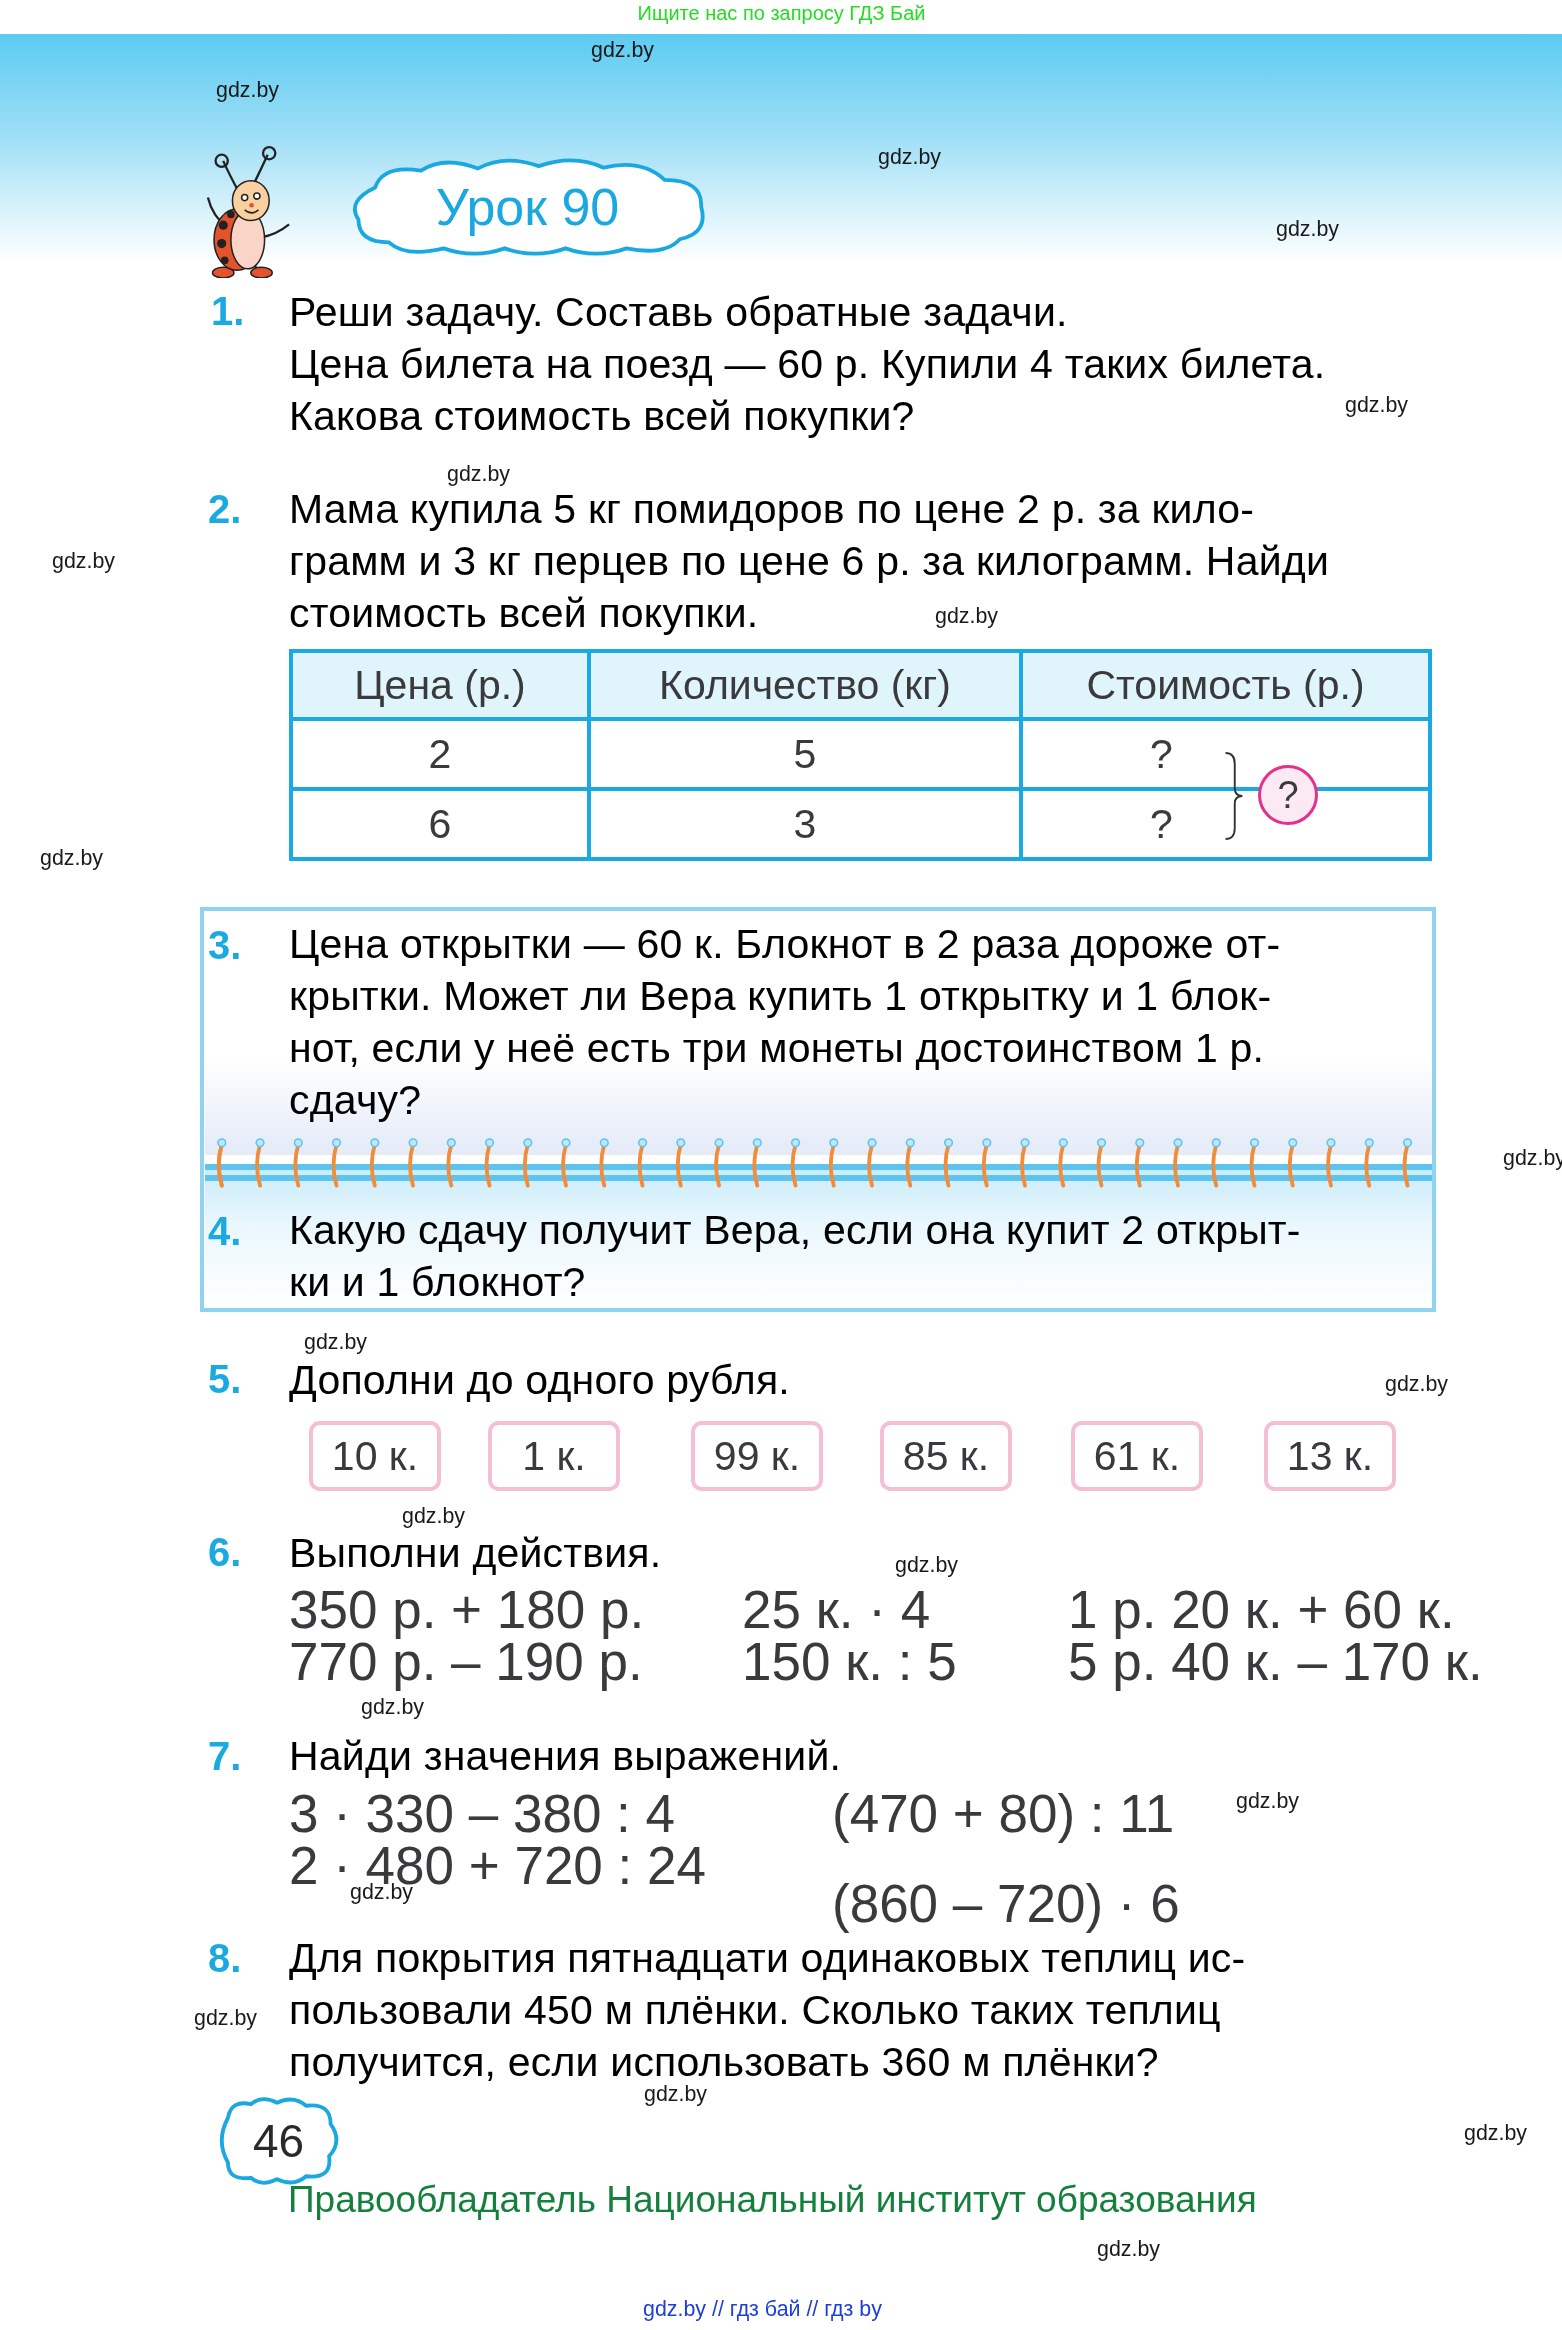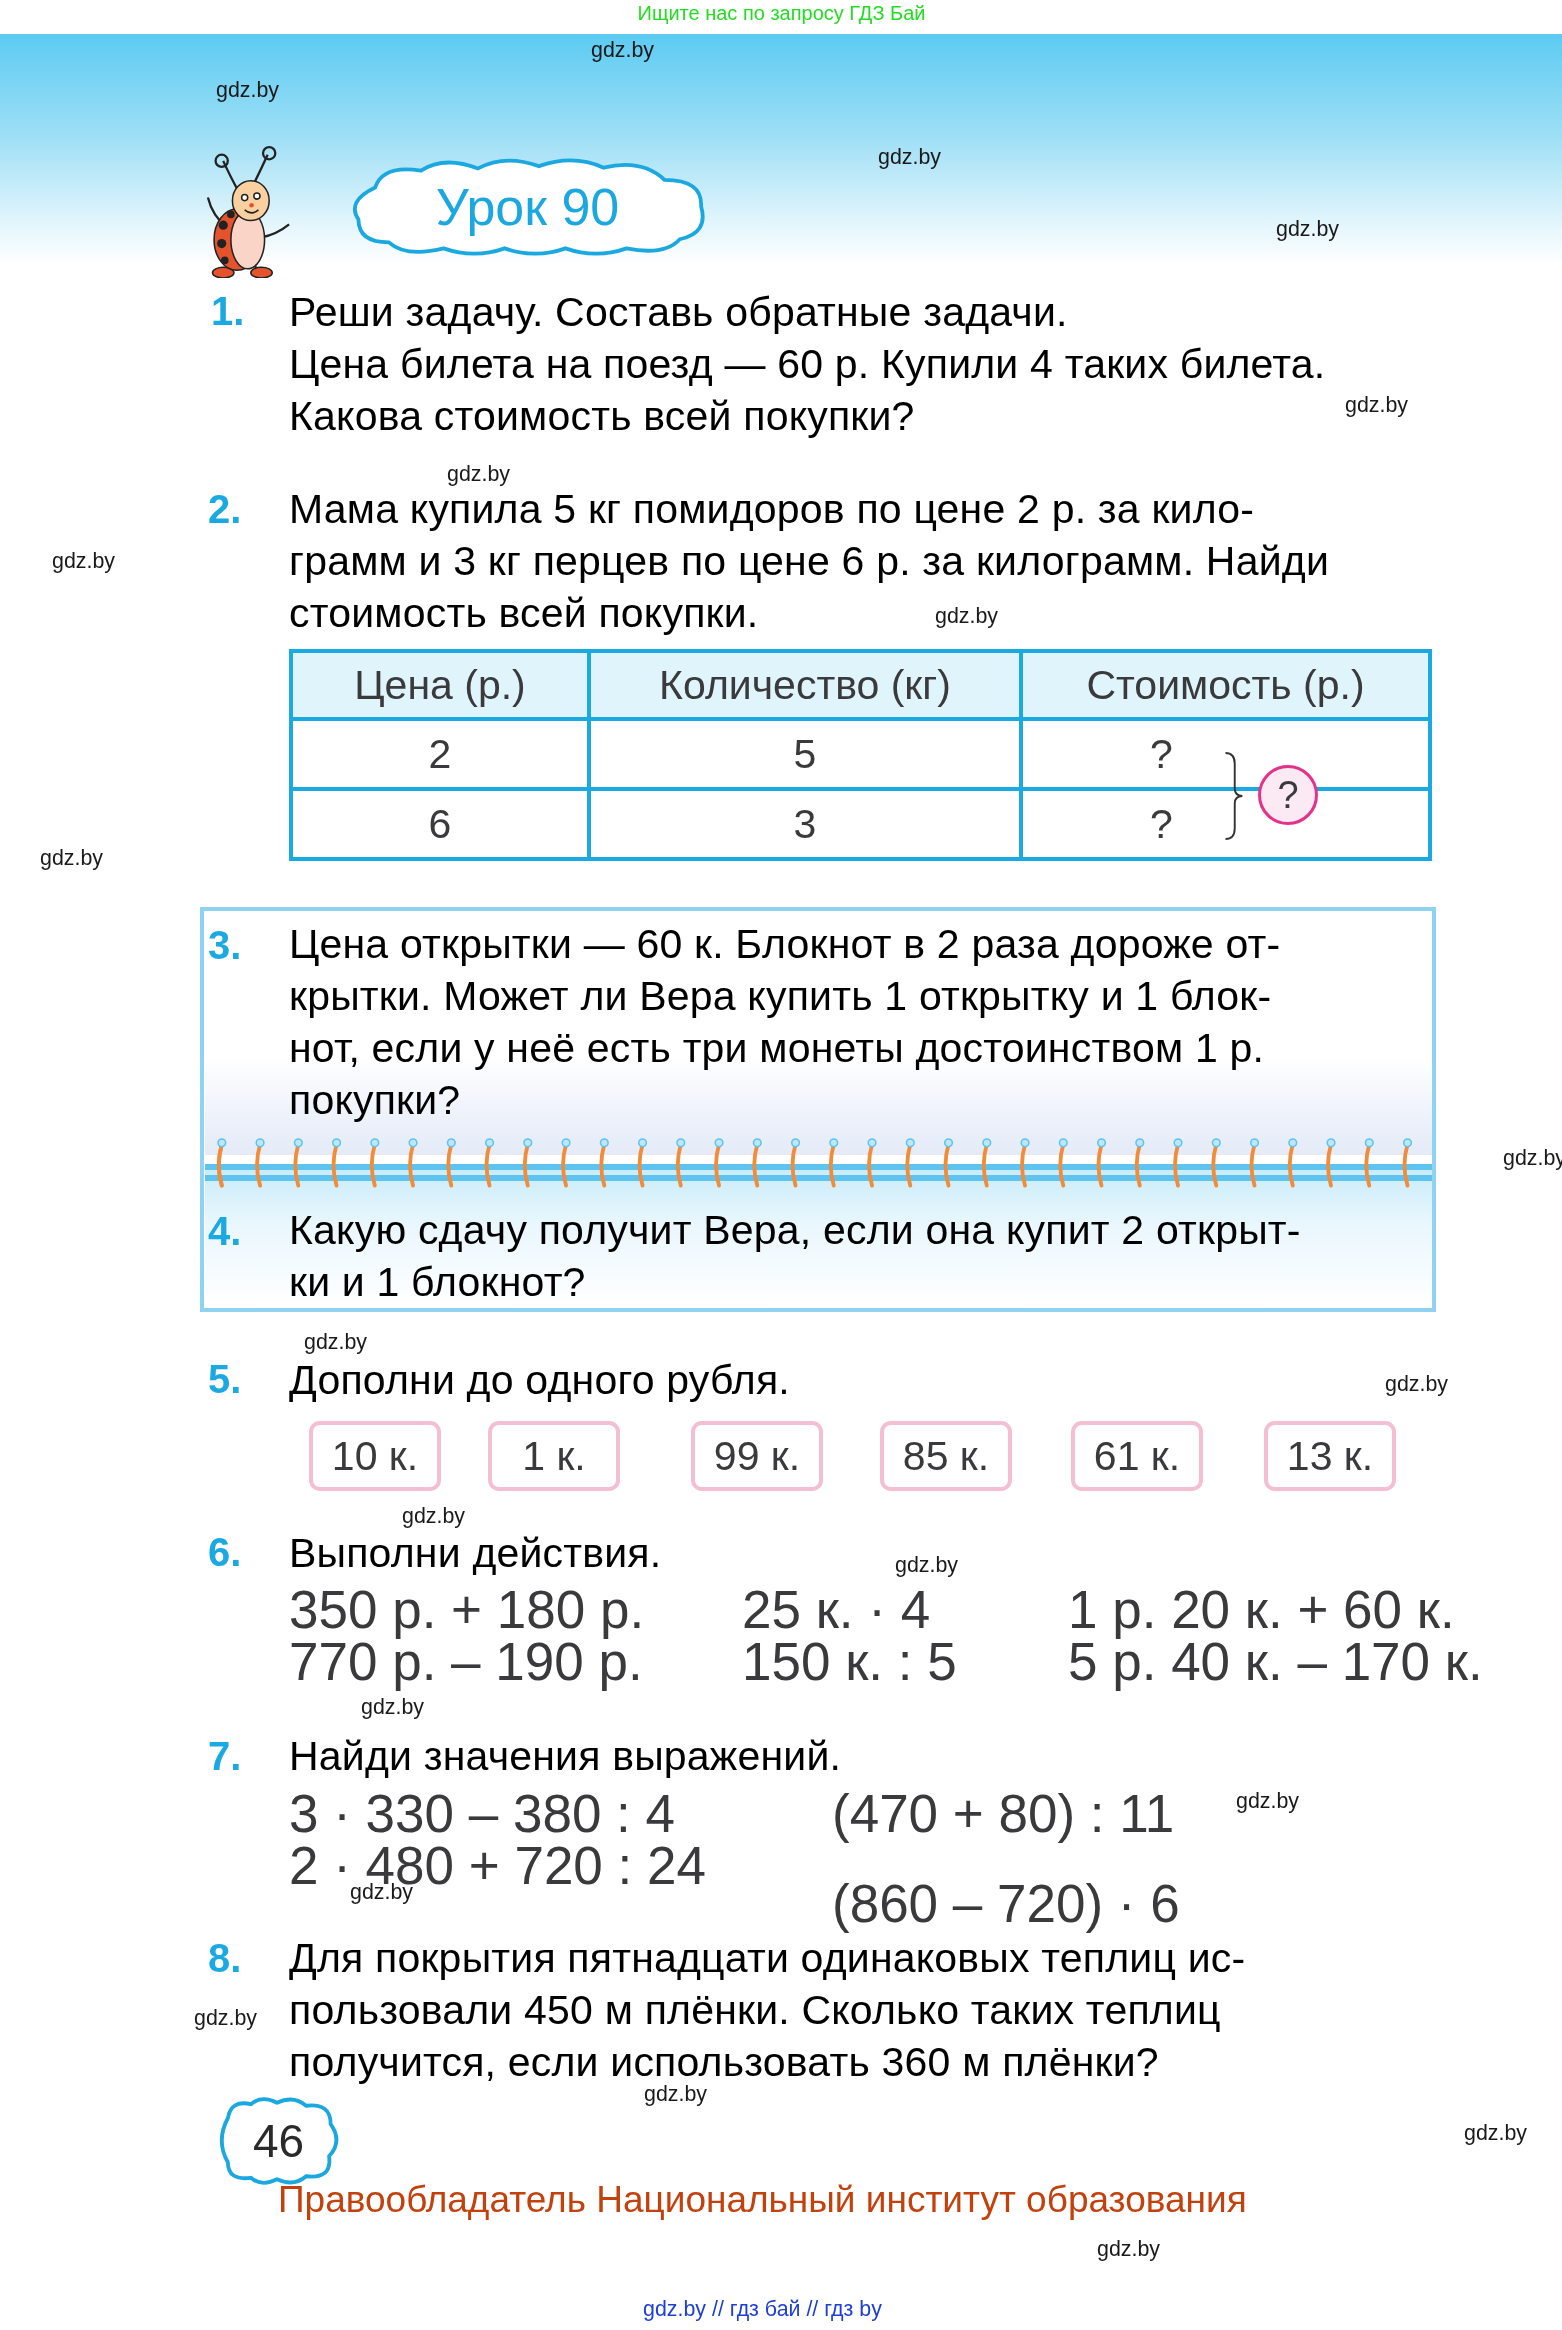--- a/index.html
+++ b/index.html
@@ -71,21 +71,21 @@
   }
 
   .expr { font-size:53px; color:#3a3a3c; white-space:nowrap; }
 
   .pagenum { left:211px; top:2095px; width:135px; height:92px; }
   .pagenum-label {
     position:absolute; left:0; top:0; width:135px; height:92px;
     display:flex; align-items:center; justify-content:center;
     font-size:46px; color:#2a2a2a;
   }
-  .copyright { left:278px; top:2179px; font-size:37px; color:#c2410c; white-space:nowrap; }
+  .copyright { left:288px; top:2179px; font-size:37px; color:#15803d; white-space:nowrap; }
   .footer-links { left:643px; top:2297px; font-size:21.4px; color:#1d3fd6; white-space:nowrap; }
 </style>
 </head>
 <body>
 
 <div class="abs topstrip"></div>
 <div class="abs topbanner">Ищите нас по запросу ГДЗ Бай</div>
 
 <div class="abs header-bg"></div>
 
@@ -275,21 +275,21 @@
         <circle cx="1572" cy="6" r="5"></circle>
     </g>
   </svg>
 </div>
 
 <div class="abs task-num" style="left:208px;top:923px;">3.</div>
 <div class="abs task-text" style="left:289px;top:918px;">
   <div class="line">Цена открытки — 60 к. Блокнот в 2 раза дороже от-</div>
   <div class="line">крытки. Может ли Вера купить 1 открытку и 1 блок-</div>
   <div class="line">нот, если у неё есть три монеты достоинством 1 р.</div>
-  <div class="line">покупки?</div>
+  <div class="line">сдачу?</div>
 </div>
 
 <div class="abs task-num" style="left:208px;top:1209px;">4.</div>
 <div class="abs task-text" style="left:289px;top:1204px;">
   <div class="line">Какую сдачу получит Вера, если она купит 2 открыт-</div>
   <div class="line">ки и 1 блокнот?</div>
 </div>
 
 <div class="abs task-num" style="left:208px;top:1357px;">5.</div>
 <div class="abs task-text" style="left:289px;top:1354px;">

